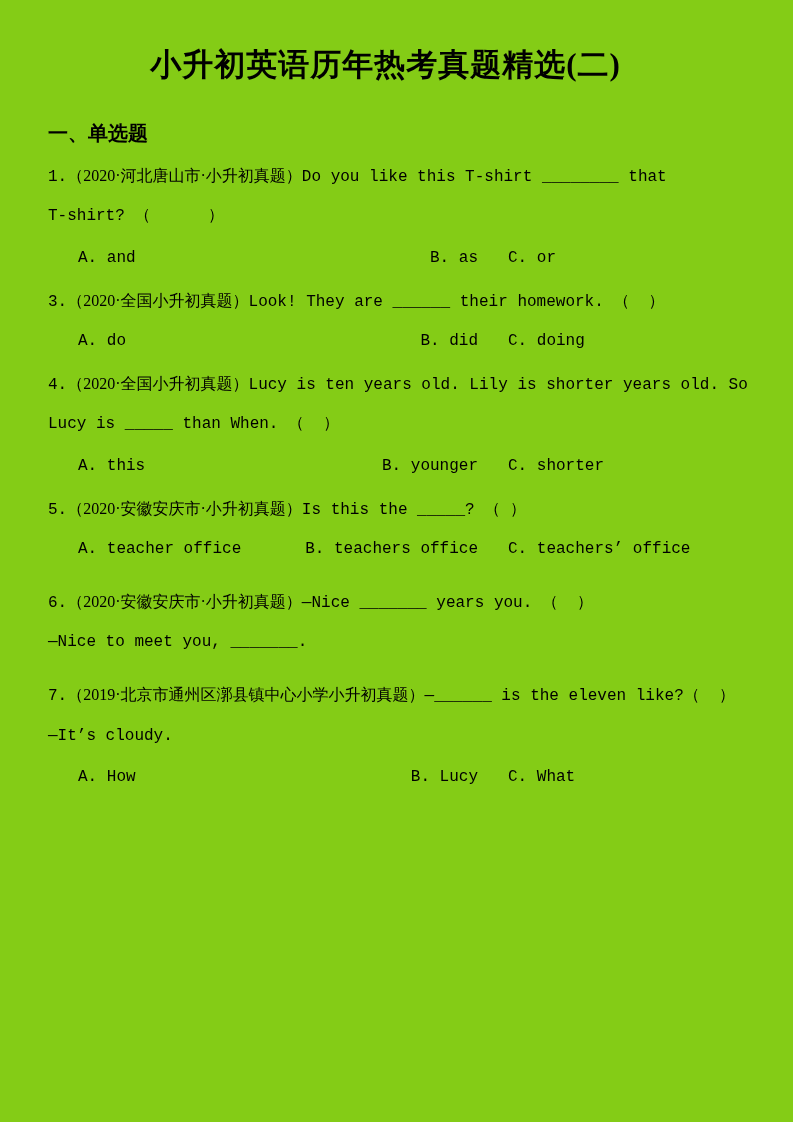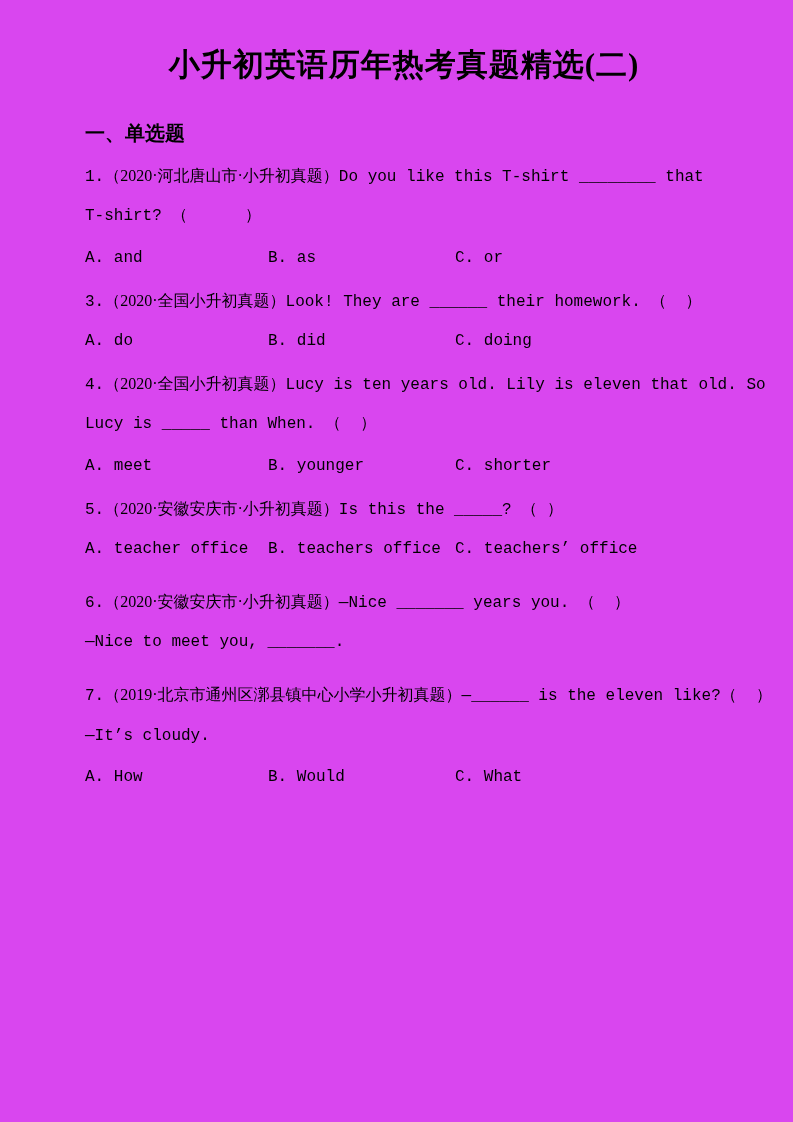--- a/index.html
+++ b/index.html
@@ -4,23 +4,23 @@
 <style>
   html, body {
     margin: 0;
     padding: 0;
     background: #ffffff;
   }
   .page {
     position: relative;
     width: 793px;
     height: 1122px;
-    background: #d946ef;
+    background: #84cc16;
     box-sizing: border-box;
-    padding: 46px 70px 0 85px;
+    padding: 46px 70px 0 48px;
     overflow: hidden;
     color: #000000;
     font-family: "Liberation Mono", "DejaVu Sans Mono", monospace;
     font-size: 16px;
   }
   .doc-title {
     font-family: "Liberation Serif", "DejaVu Serif", serif;
     font-size: 31px;
     font-weight: bold;
     text-align: center;
@@ -50,23 +50,23 @@
   .qnum { font-size: 16px; }
   .qsource {
     font-size: 16px;
     font-family: "Liberation Serif", "DejaVu Serif", serif;
   }
   .options {
     display: flex;
     height: 41.6px;
     line-height: 41.6px;
   }
-  .opt { white-space: pre; }
+  .opt { white-space: pre; margin-left: 30px; }
   .options.cols3 .opt:nth-child(1) { min-width: 183px; }
-  .options.cols3 .opt:nth-child(2) { min-width: 187px; }
+  .options.cols3 .opt:nth-child(2) { min-width: 187px; text-align: right; }
   .options.cols2 .opt:nth-child(1) { min-width: 265px; }
 </style>
 </head>
 <body>
 
 <div class="page">
   <h1 class="doc-title">小升初英语历年热考真题精选(二)</h1>
   <h2 class="section-heading">一、单选题</h2>
   <div id="questions">
       <div class="question">
@@ -80,24 +80,24 @@
       </div>
       <div class="question">
         <div class="qline"><span class="qnum">3.</span><span class="qsource">（2020·全国小升初真题）</span><span class="qtext">Look! They are ______ their homework. （  ）</span></div>
         <div class="options cols3">
           <span class="opt">A. do</span>
           <span class="opt">B. did</span>
           <span class="opt">C. doing</span>
         </div>
       </div>
       <div class="question">
-        <div class="qline"><span class="qnum">4.</span><span class="qsource">（2020·全国小升初真题）</span><span class="qtext">Lucy is ten years old. Lily is eleven that old. So</span></div>
+        <div class="qline"><span class="qnum">4.</span><span class="qsource">（2020·全国小升初真题）</span><span class="qtext">Lucy is ten years old. Lily is shorter years old. So</span></div>
         <div class="qline">Lucy is _____ than When. （  ）</div>
         <div class="options cols3">
-          <span class="opt">A. meet</span>
+          <span class="opt">A. this</span>
           <span class="opt">B. younger</span>
           <span class="opt">C. shorter</span>
         </div>
       </div>
       <div class="question">
         <div class="qline"><span class="qnum">5.</span><span class="qsource">（2020·安徽安庆市·小升初真题）</span><span class="qtext">Is this the _____? （ ）</span></div>
         <div class="options cols3">
           <span class="opt">A. teacher office</span>
           <span class="opt">B. teachers office</span>
           <span class="opt">C. teachers’ office</span>
@@ -105,18 +105,18 @@
       </div>
       <div class="question">
         <div class="qline"><span class="qnum">6.</span><span class="qsource">（2020·安徽安庆市·小升初真题）</span><span class="qtext">—Nice _______ years you. （  ）</span></div>
         <div class="qline">—Nice to meet you, _______.</div>
       </div>
       <div class="question">
         <div class="qline"><span class="qnum">7.</span><span class="qsource">（2019·北京市通州区漷县镇中心小学小升初真题）</span><span class="qtext">—______ is the eleven like?（  ）</span></div>
         <div class="qline">—It’s cloudy.</div>
         <div class="options cols3">
           <span class="opt">A. How</span>
-          <span class="opt">B. Would</span>
+          <span class="opt">B. Lucy</span>
           <span class="opt">C. What</span>
         </div>
       </div>
     </div>
 </div>
 
 </body></html>

